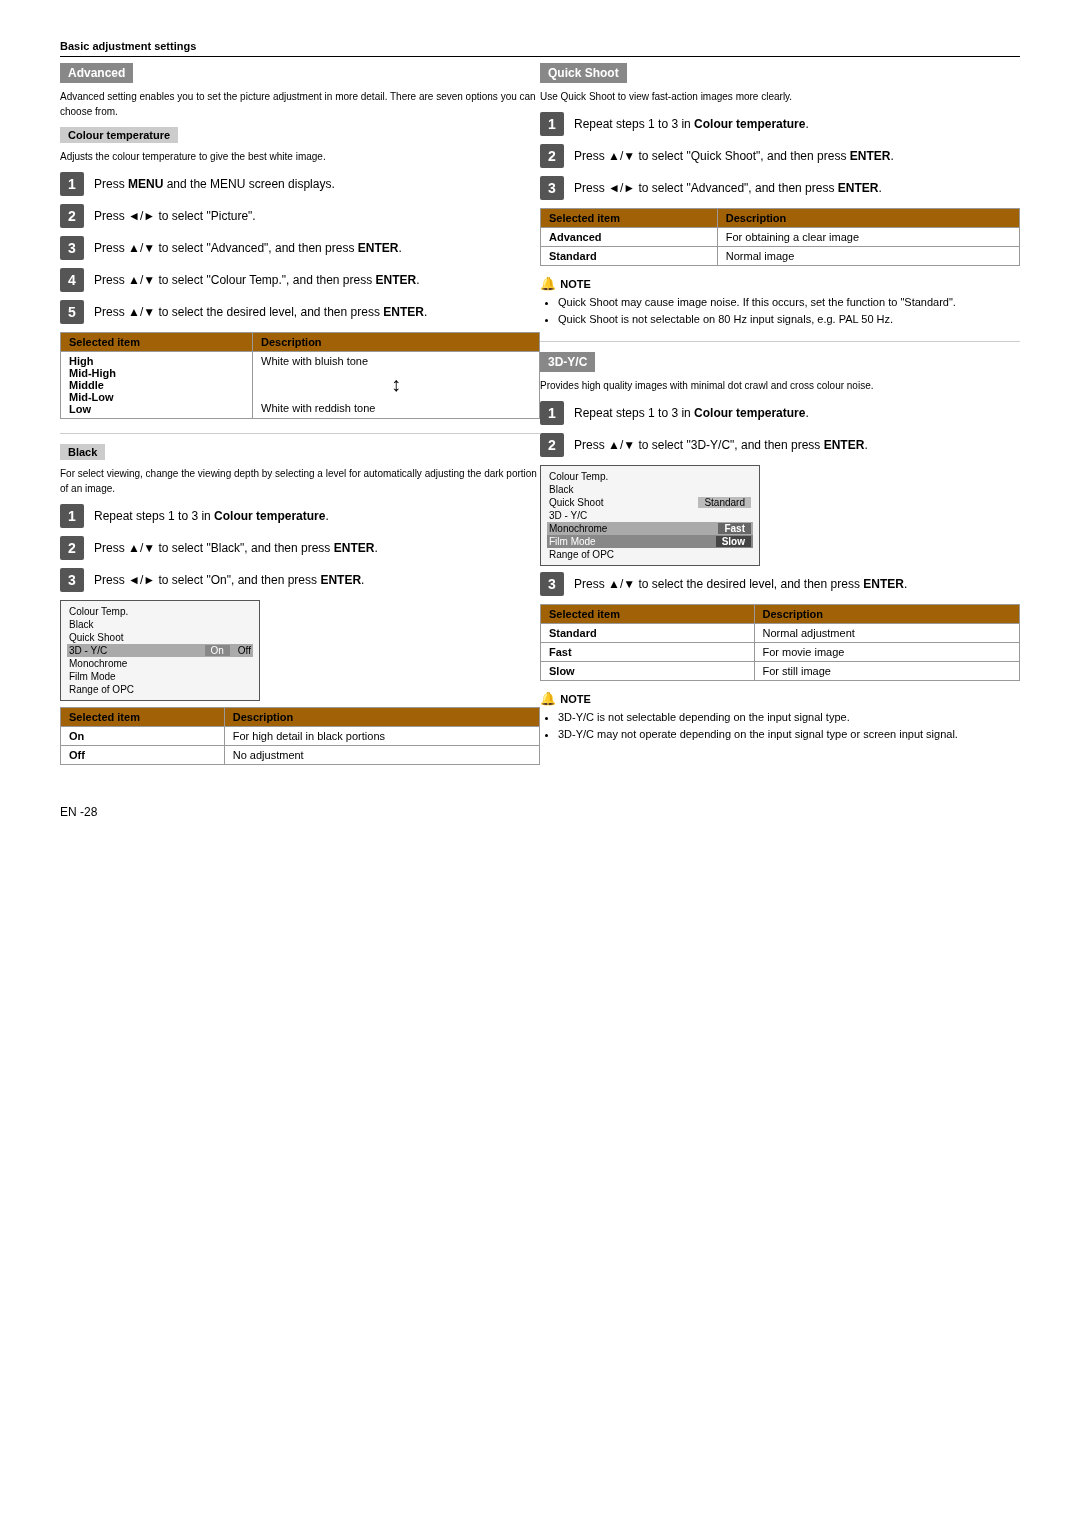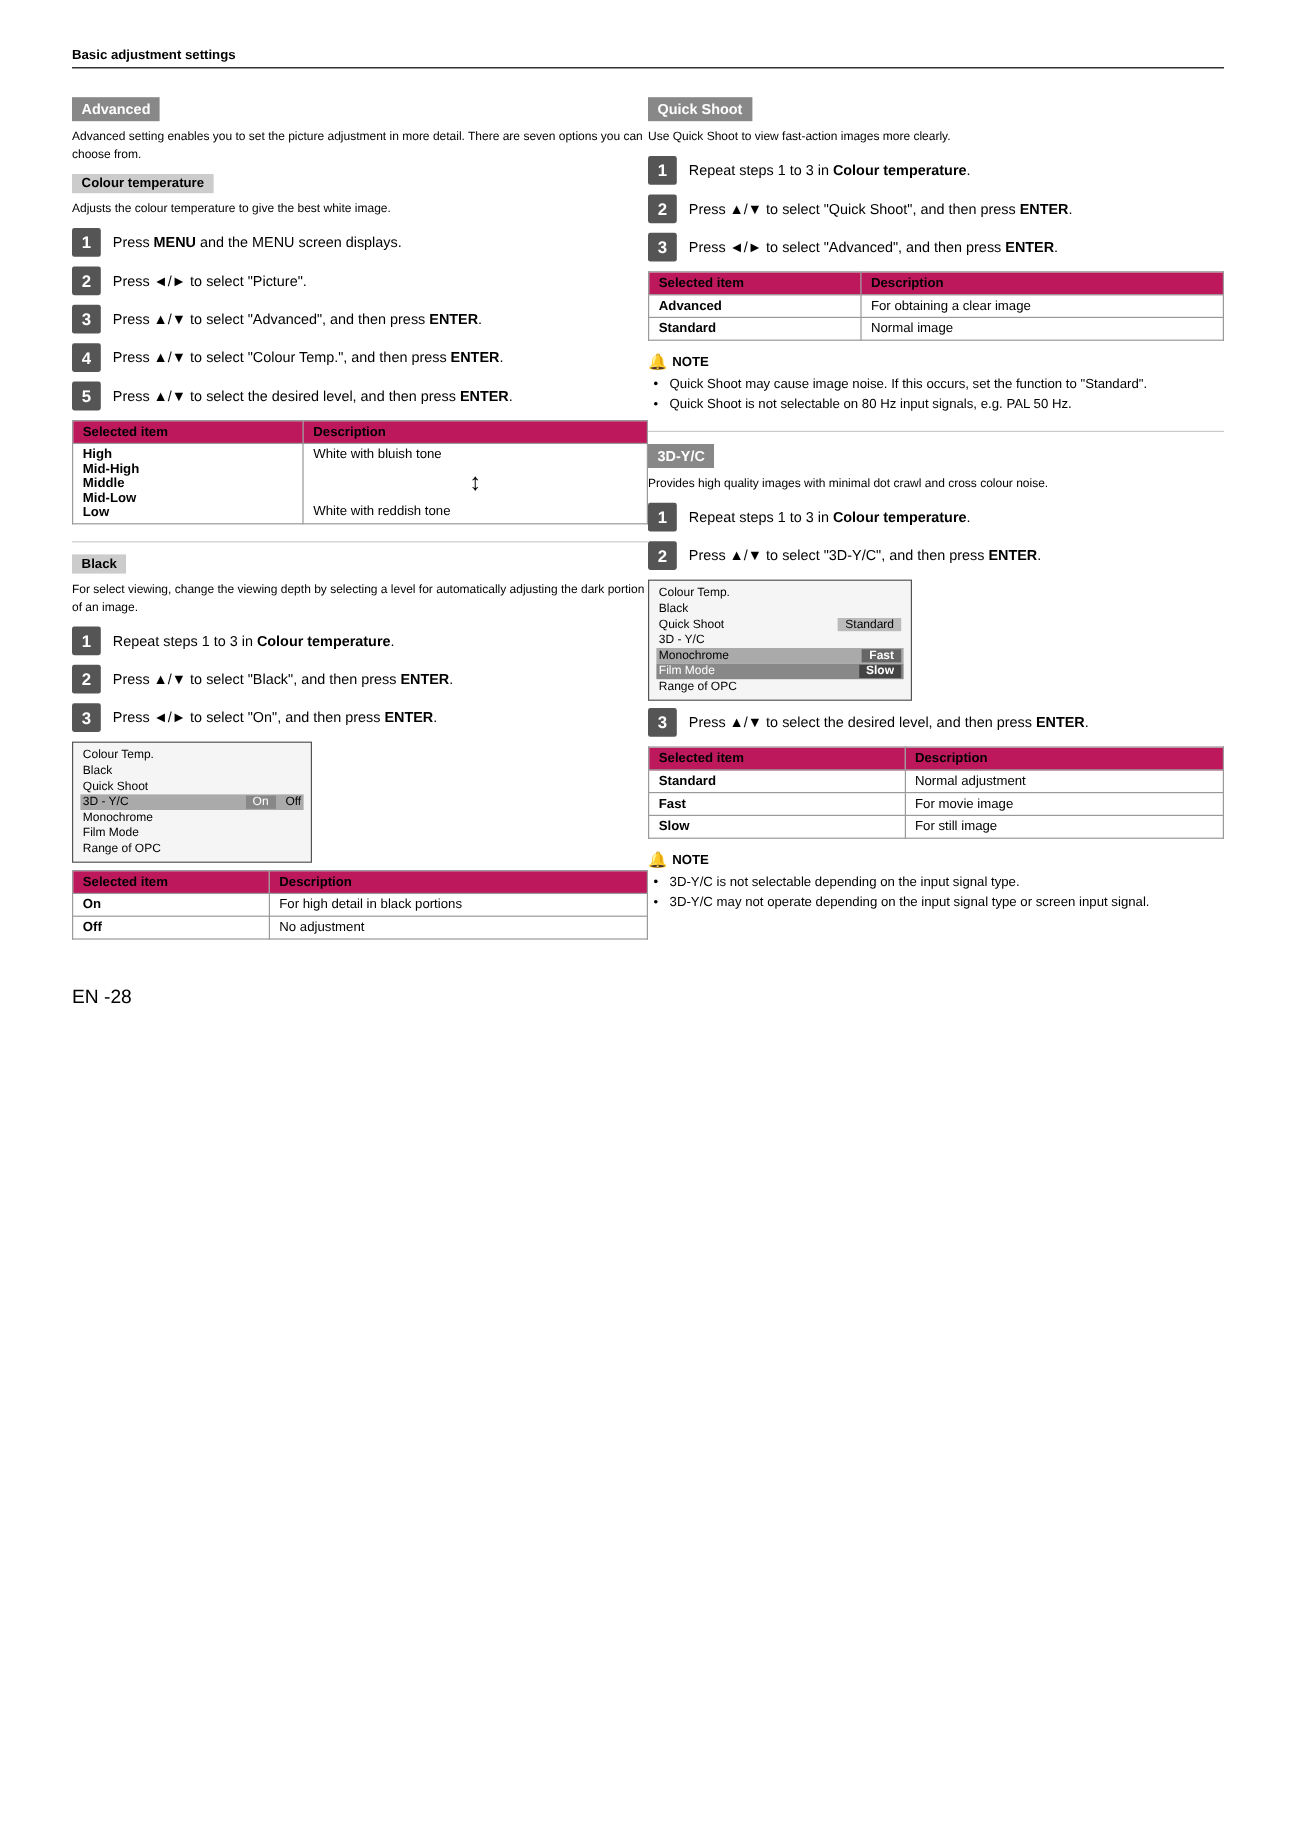--- a/index.html
+++ b/index.html
@@ -8,21 +8,21 @@
       font-size: 11px;
       color: #000;
       background: #fff;
       width: 1080px;
       min-height: 1528px;
       padding: 40px 60px;
     }
     .page-title {
       font-weight: bold;
       font-size: 11px;
-      margin-bottom: 24px;
+      margin-bottom: 6px;
       border-bottom: 1px solid #000;
       padding-bottom: 4px;
     }
     .two-col {
       display: flex;
     }
     .col-left { flex: 1; }
     .col-right { flex: 1; }
 
     .section-header {
@@ -75,21 +75,21 @@
     .step-text b { font-weight: bold; }
 
     .data-table {
       width: 100%;
       border-collapse: collapse;
       margin-top: 6px;
       margin-bottom: 10px;
       font-size: 11px;
     }
     .data-table th {
-      background: #be185d;
+      background: #a16207;
       border: 1px solid #999;
       padding: 3px 8px;
       font-weight: bold;
       text-align: left;
     }
     .data-table td {
       border: 1px solid #999;
       padding: 3px 8px;
       vertical-align: top;
     }
@@ -148,21 +148,21 @@
     }
     .menu-row-black {
       display: flex;
       justify-content: space-between;
       padding: 1px 2px;
     }
     .menu-row-black.on { background: #aaa; }
 
     .page-footer {
       margin-top: 30px;
-      font-size: 16px;
+      font-size: 12px;
     }
   </style>
 </head>
 <body>
 
 <div class="page-title">
   <b>Basic adjustment settings</b>
 </div>
 
 <div class="two-col">

